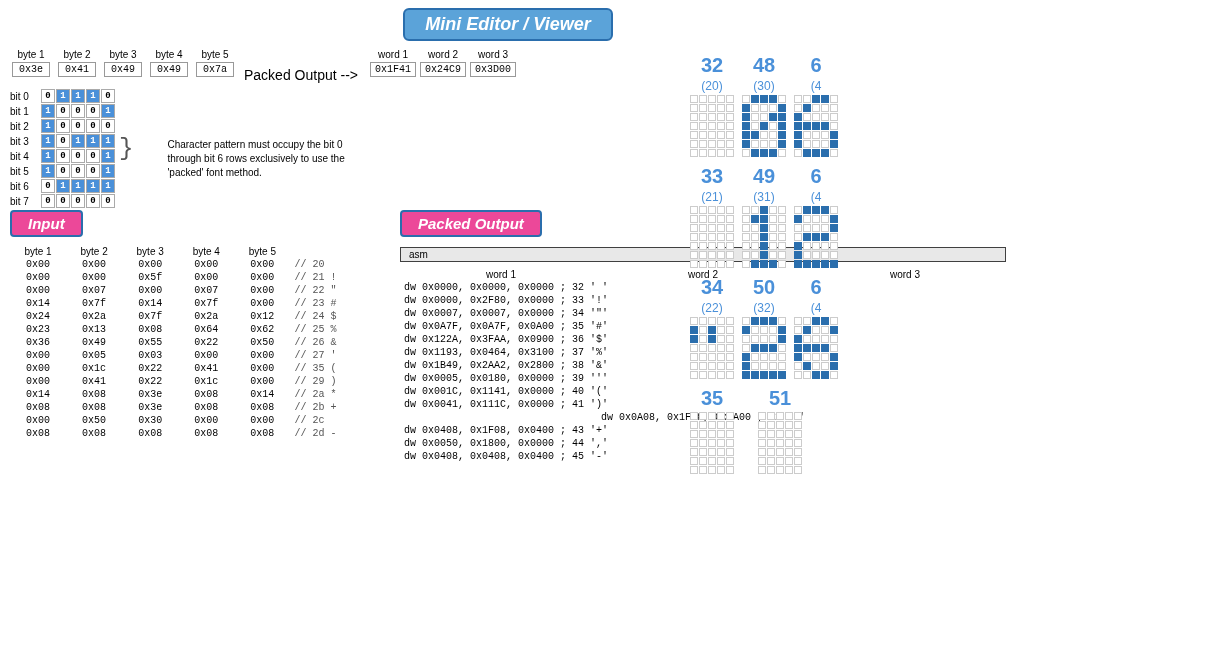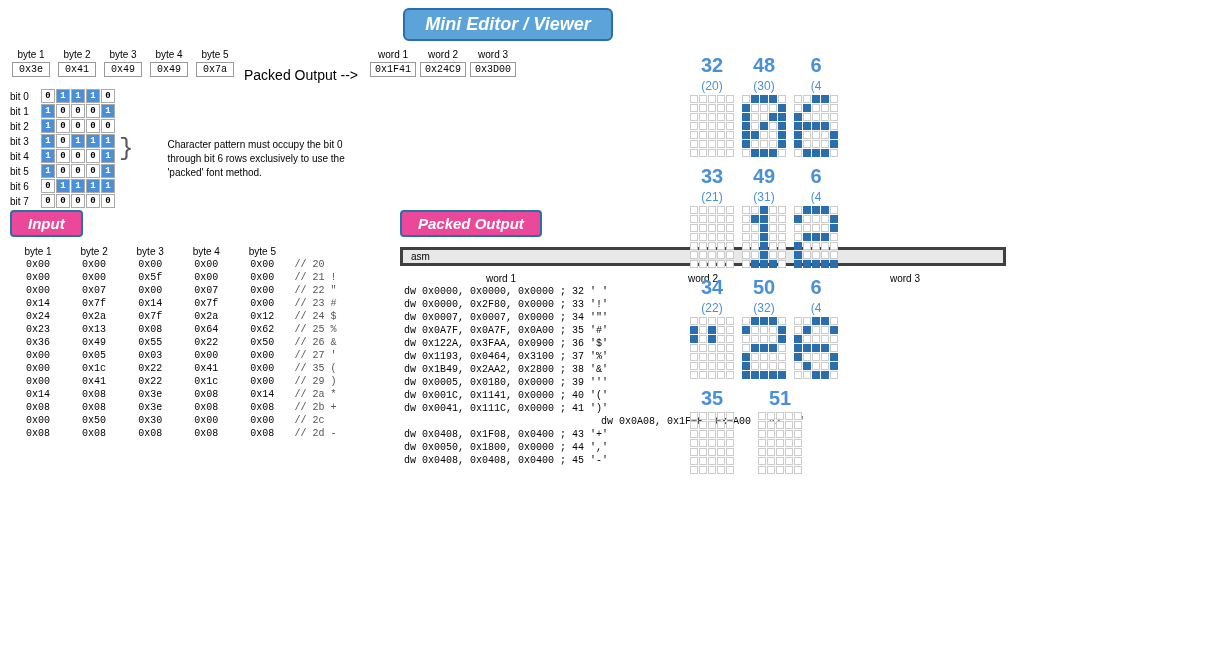--- a/index.html
+++ b/index.html
@@ -201,21 +201,21 @@
       font-size: 10px;
     }
 
     .comment-col {
       text-align: left !important;
       color: #555;
     }
 
     .asm-tab {
       background: #e8e8e8;
-      border: 3px solid #404040;
+      border: 1px solid #404040;
       padding: 1px 8px;
       font-size: 10px;
       font-family: Arial, sans-serif;
       display: inline-block;
       margin-top: 2px;
       margin-bottom: 2px;
     }
 
     
     .right-section {

